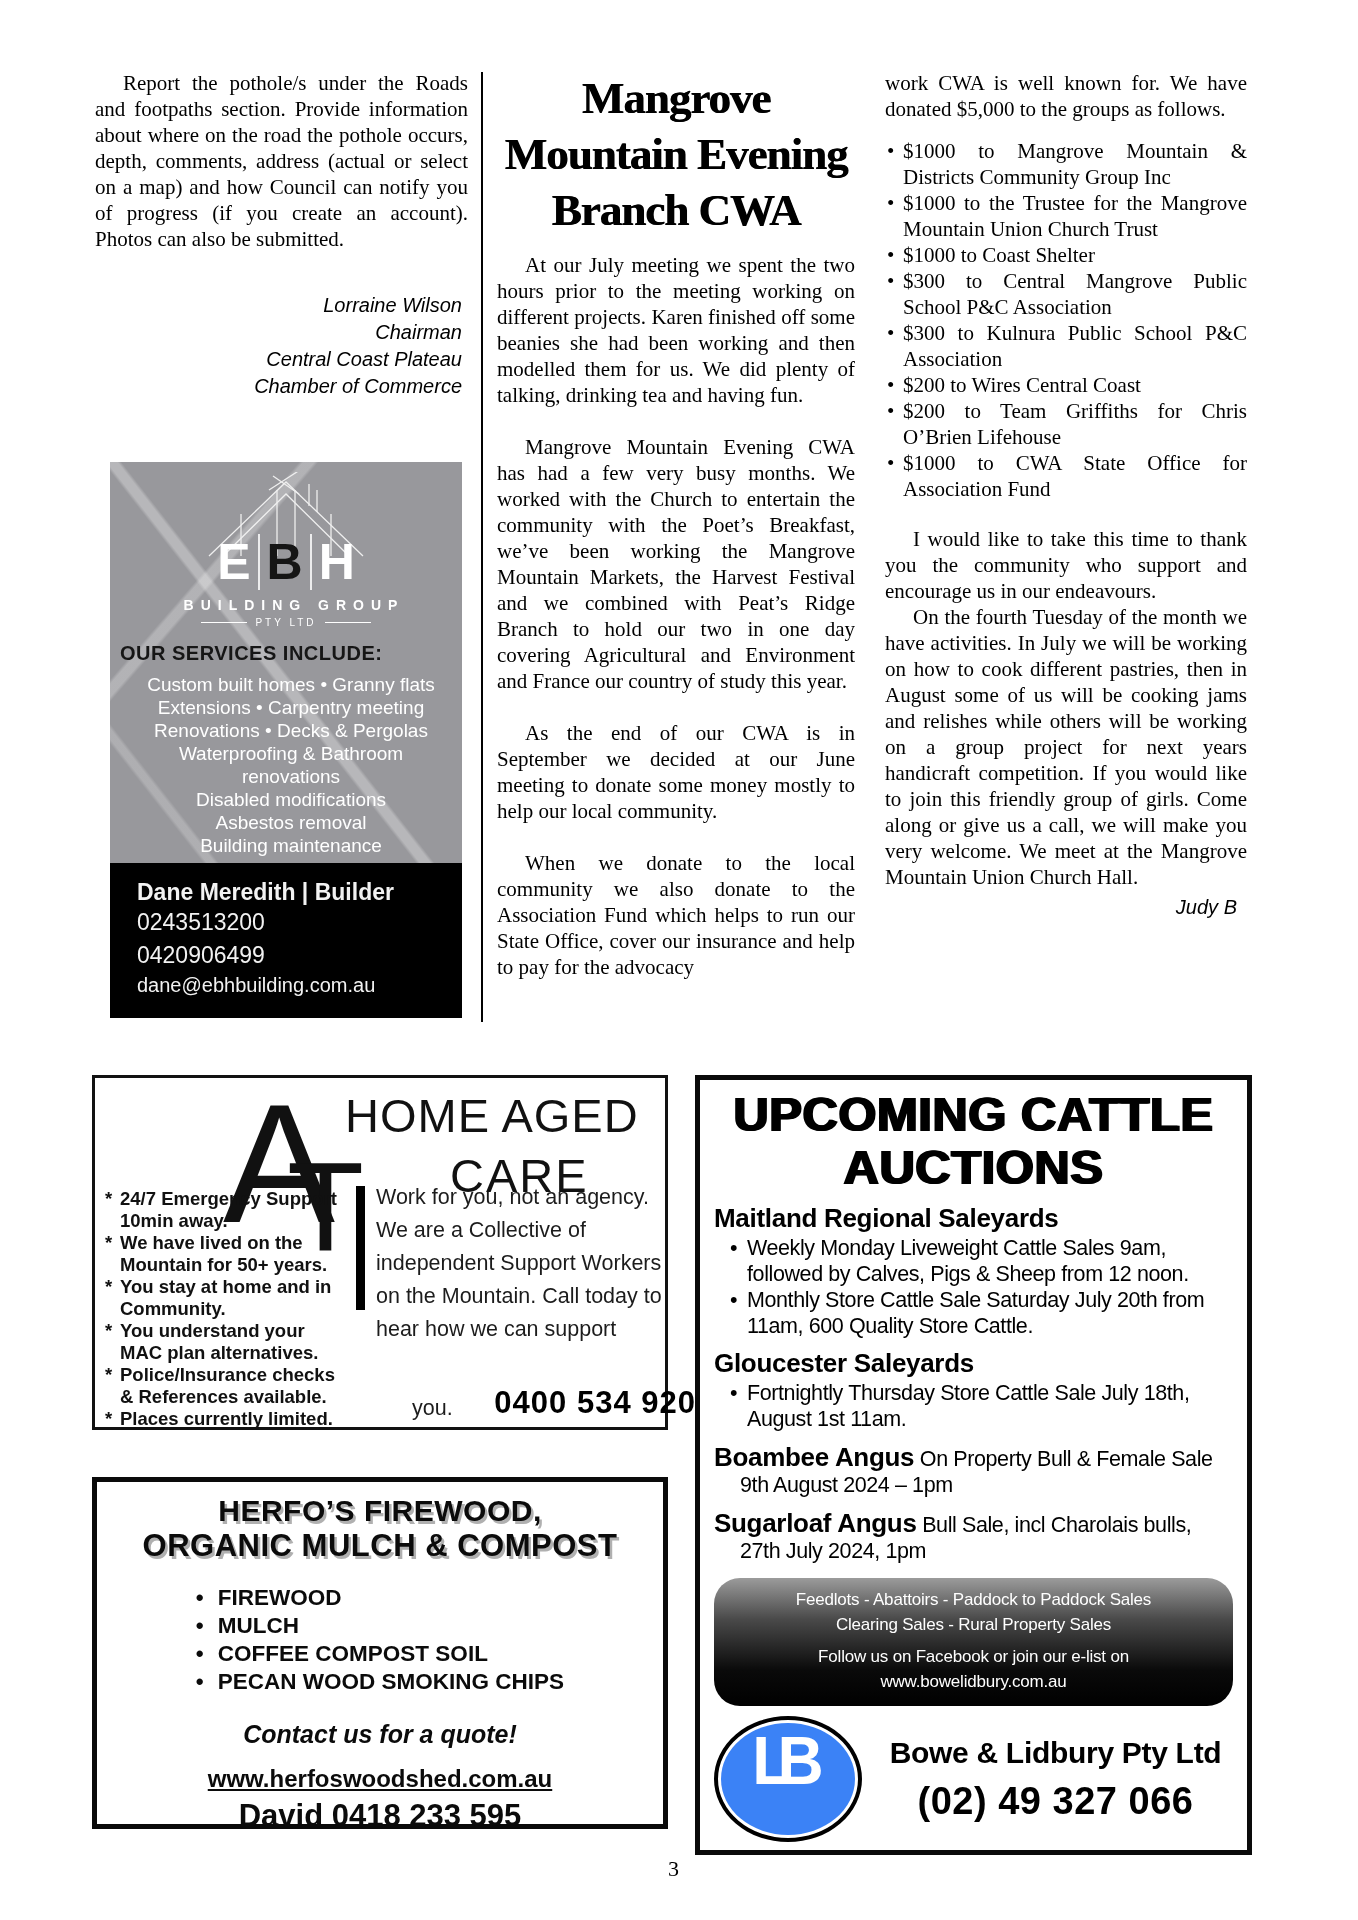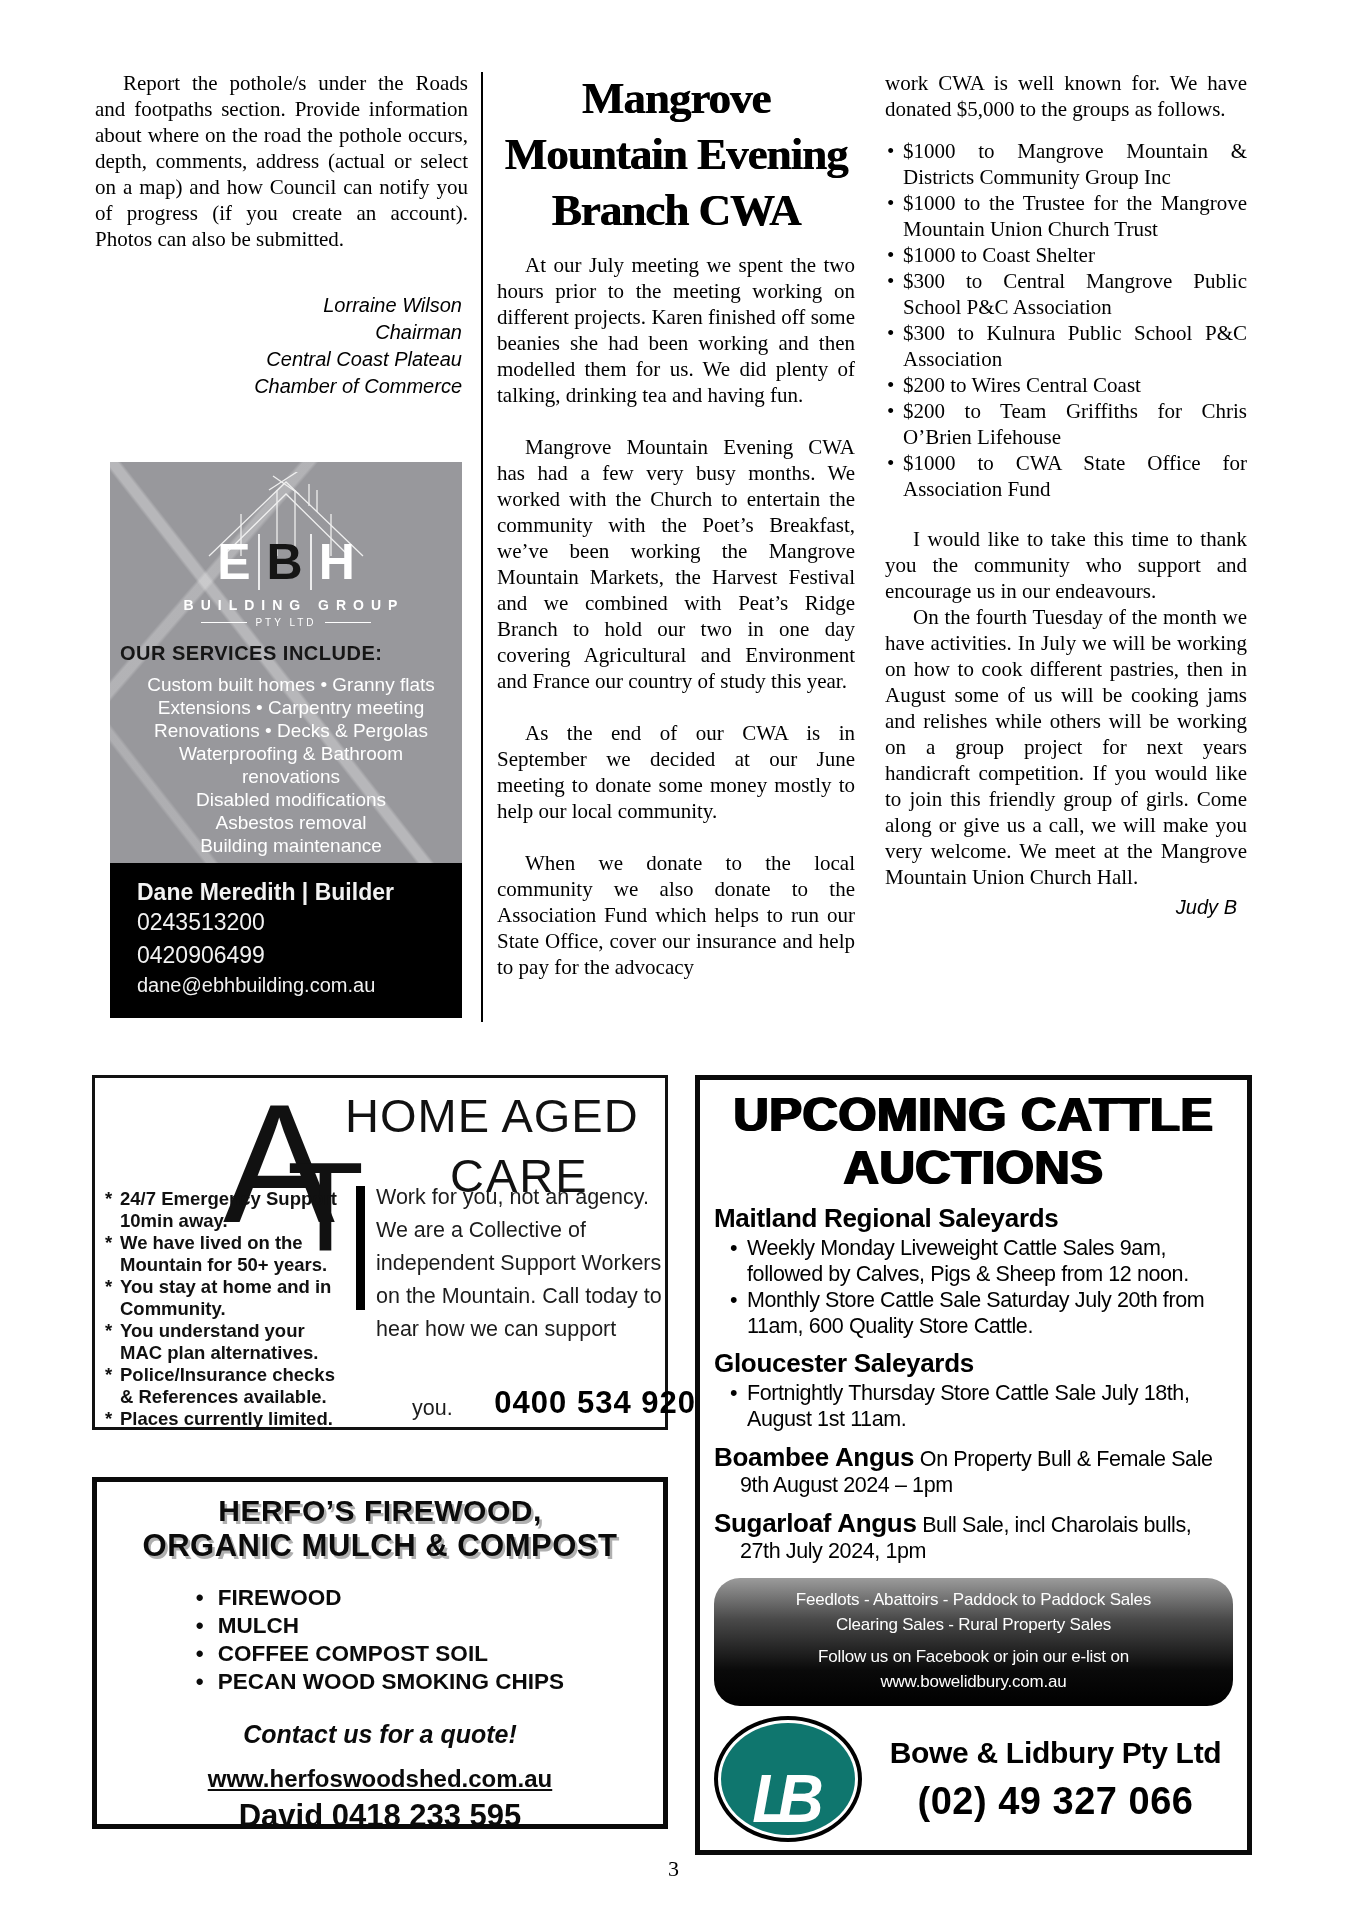--- a/index.html
+++ b/index.html
@@ -98,22 +98,22 @@
   .cat-listing{margin:12px 0 0 0;font-size:21.5px;line-height:26px;letter-spacing:-.4px;
                padding-left:26px;text-indent:-26px;}
   .cat-listing b{font-size:26px;letter-spacing:-.3px;}
   .cat-banner{margin-top:14px;border-radius:26px;color:#fff;text-align:center;
               padding:9px 4px 12px;font-size:17px;line-height:25px;letter-spacing:-.2px;
               background:linear-gradient(180deg,#9b9b9b 0%,#4a4a4a 32%,#0a0a0a 72%,#000 100%);}
   .cat-banner .bl3{margin-top:7px;}
   .cat-footer{display:flex;align-items:center;gap:16px;margin-top:10px;}
   .lb-outer{width:148px;height:126px;border:4px solid #000;border-radius:50%;padding:3px;
             box-sizing:border-box;flex:0 0 auto;background:#fff;}
-  .lb-inner{width:100%;height:100%;background:#0f766e;border-radius:50%;
-            display:flex;align-items:flex-end;justify-content:center;font-style:italic;}
+  .lb-inner{width:100%;height:100%;background:#3b82f6;border-radius:50%;
+            display:flex;align-items:flex-start;justify-content:center;}
   .lb-text{color:#fff;font-weight:bold;font-size:64px;letter-spacing:-14px;padding-right:14px;
            transform:scaleY(1.08);}
   .cat-co{flex:1;text-align:center;}
   .cat-co-name{font-weight:bold;font-size:30px;letter-spacing:-.3px;}
   .cat-co-phone{font-weight:bold;font-size:38px;margin-top:10px;letter-spacing:.5px;}
 
   .pageno{position:absolute;left:668px;top:1856px;font-size:22px;}
 </style>
 </head>
 <body>

